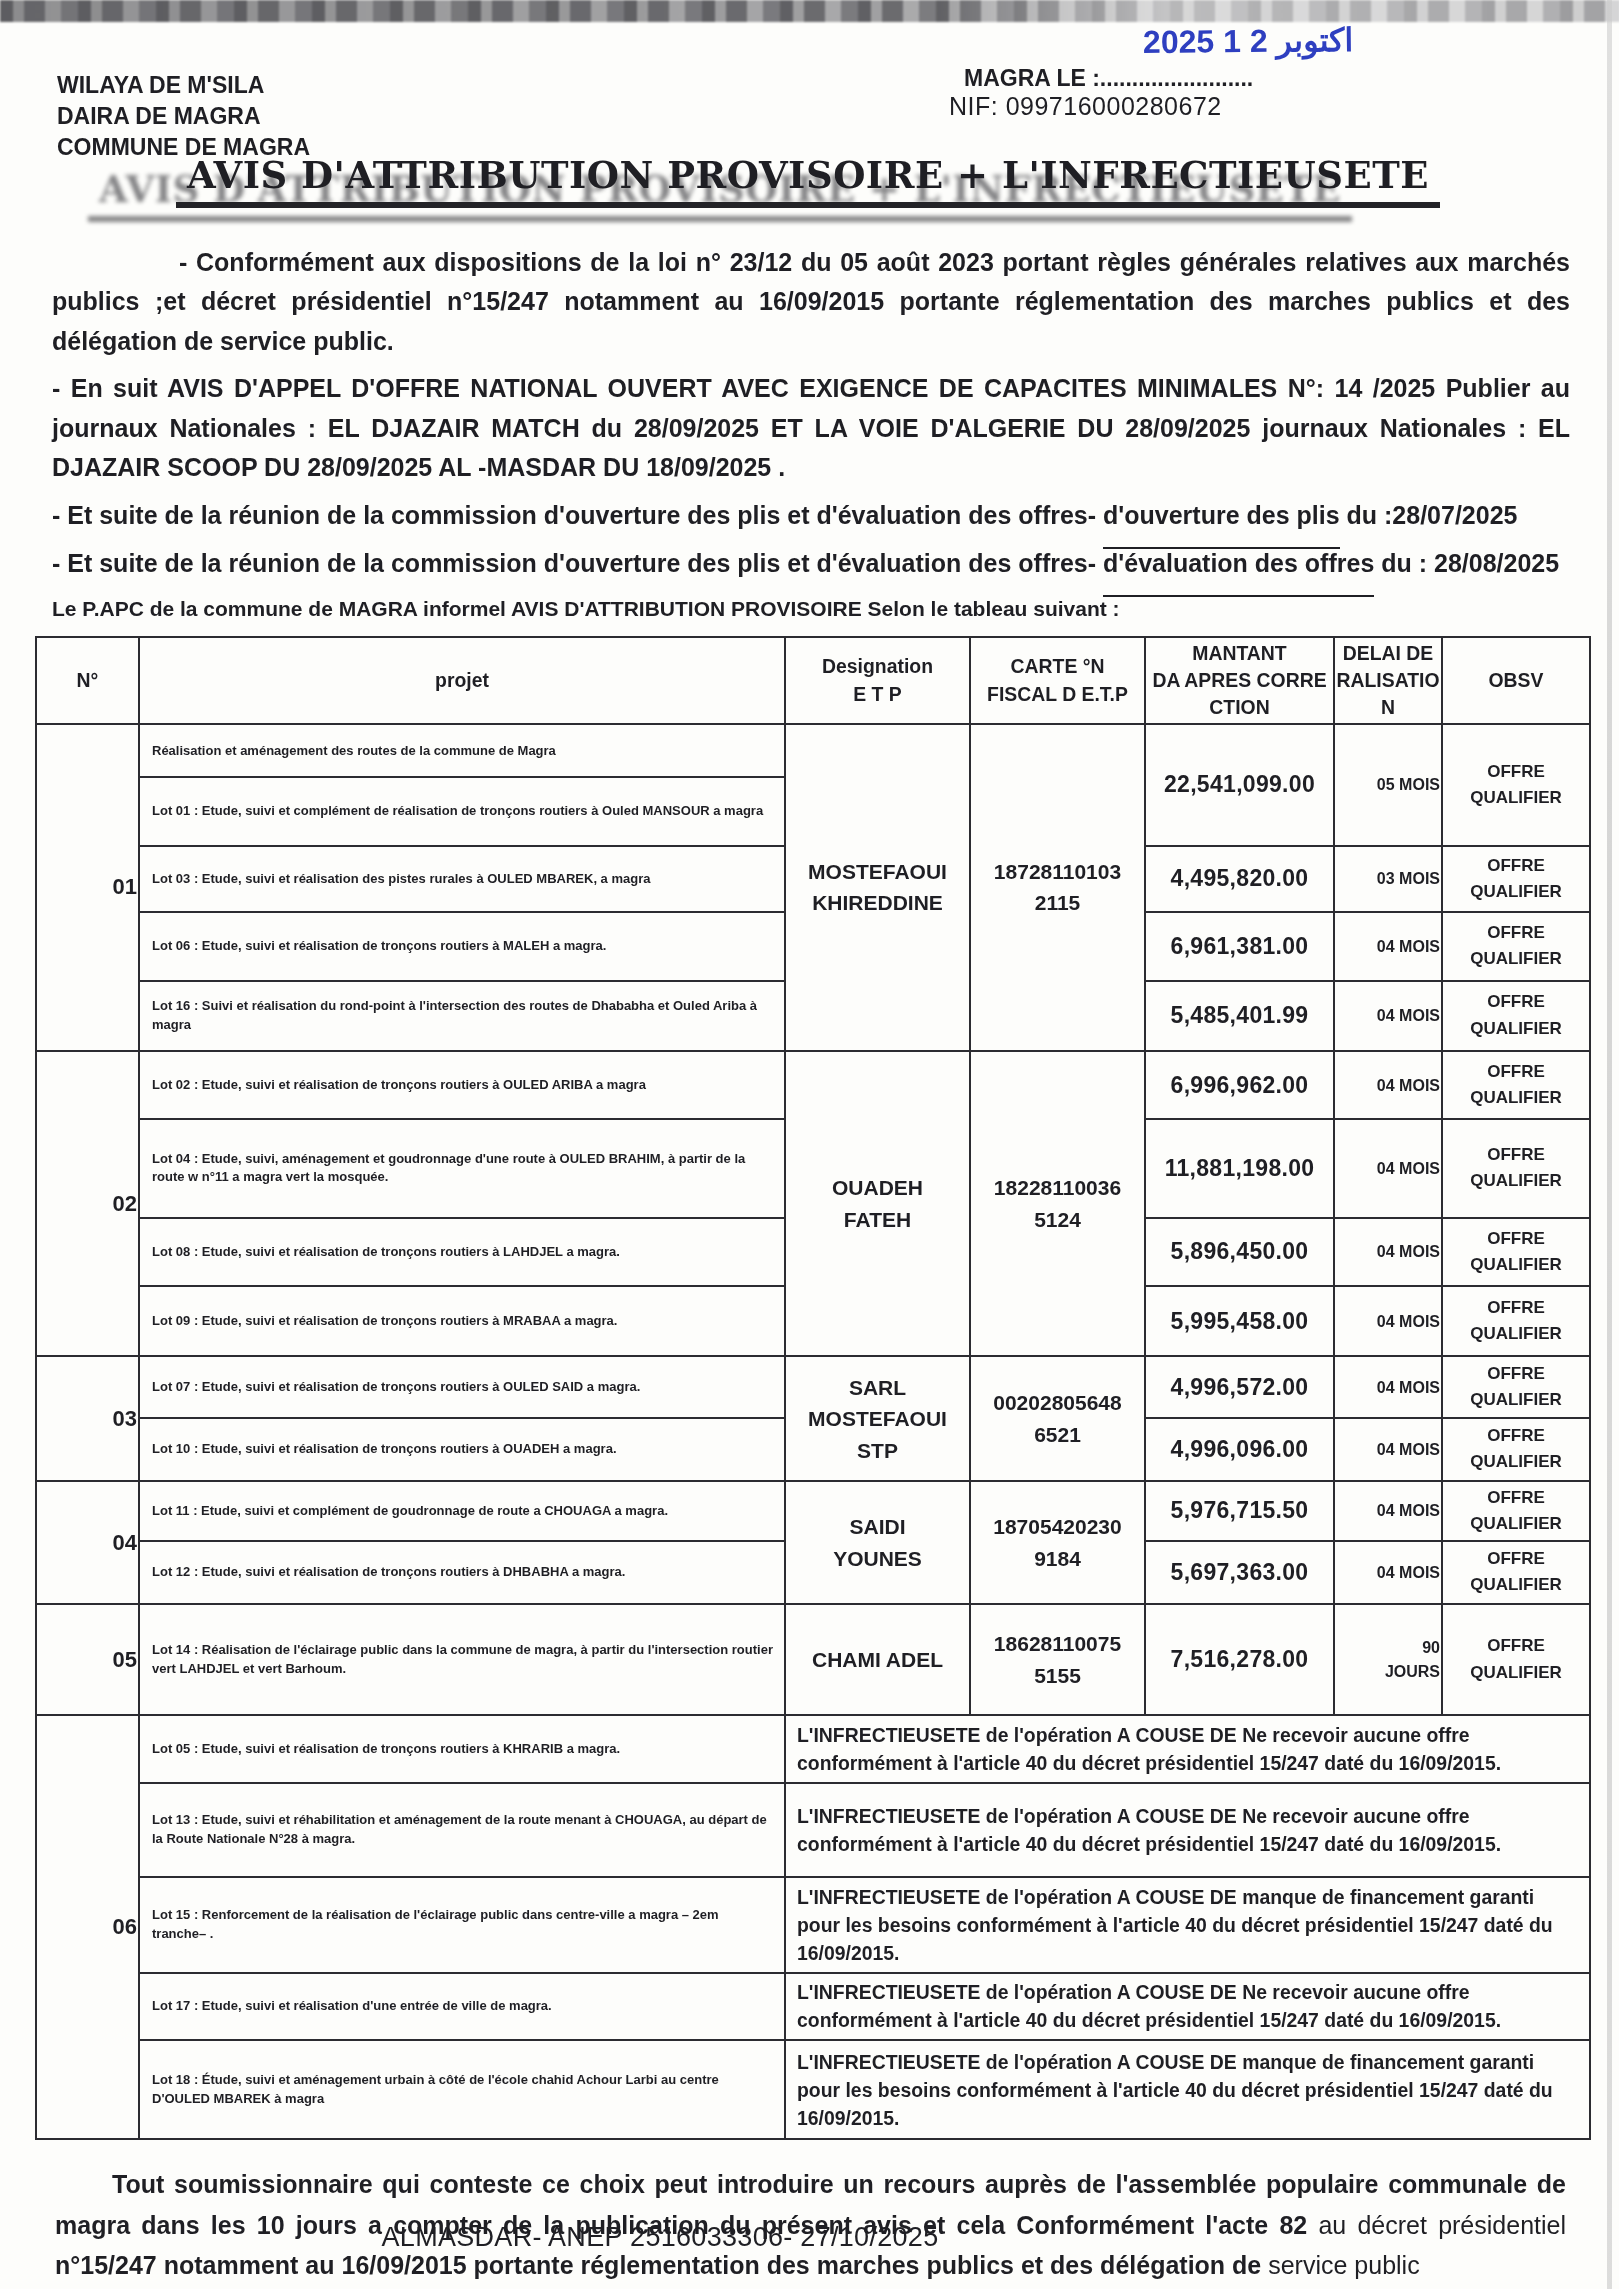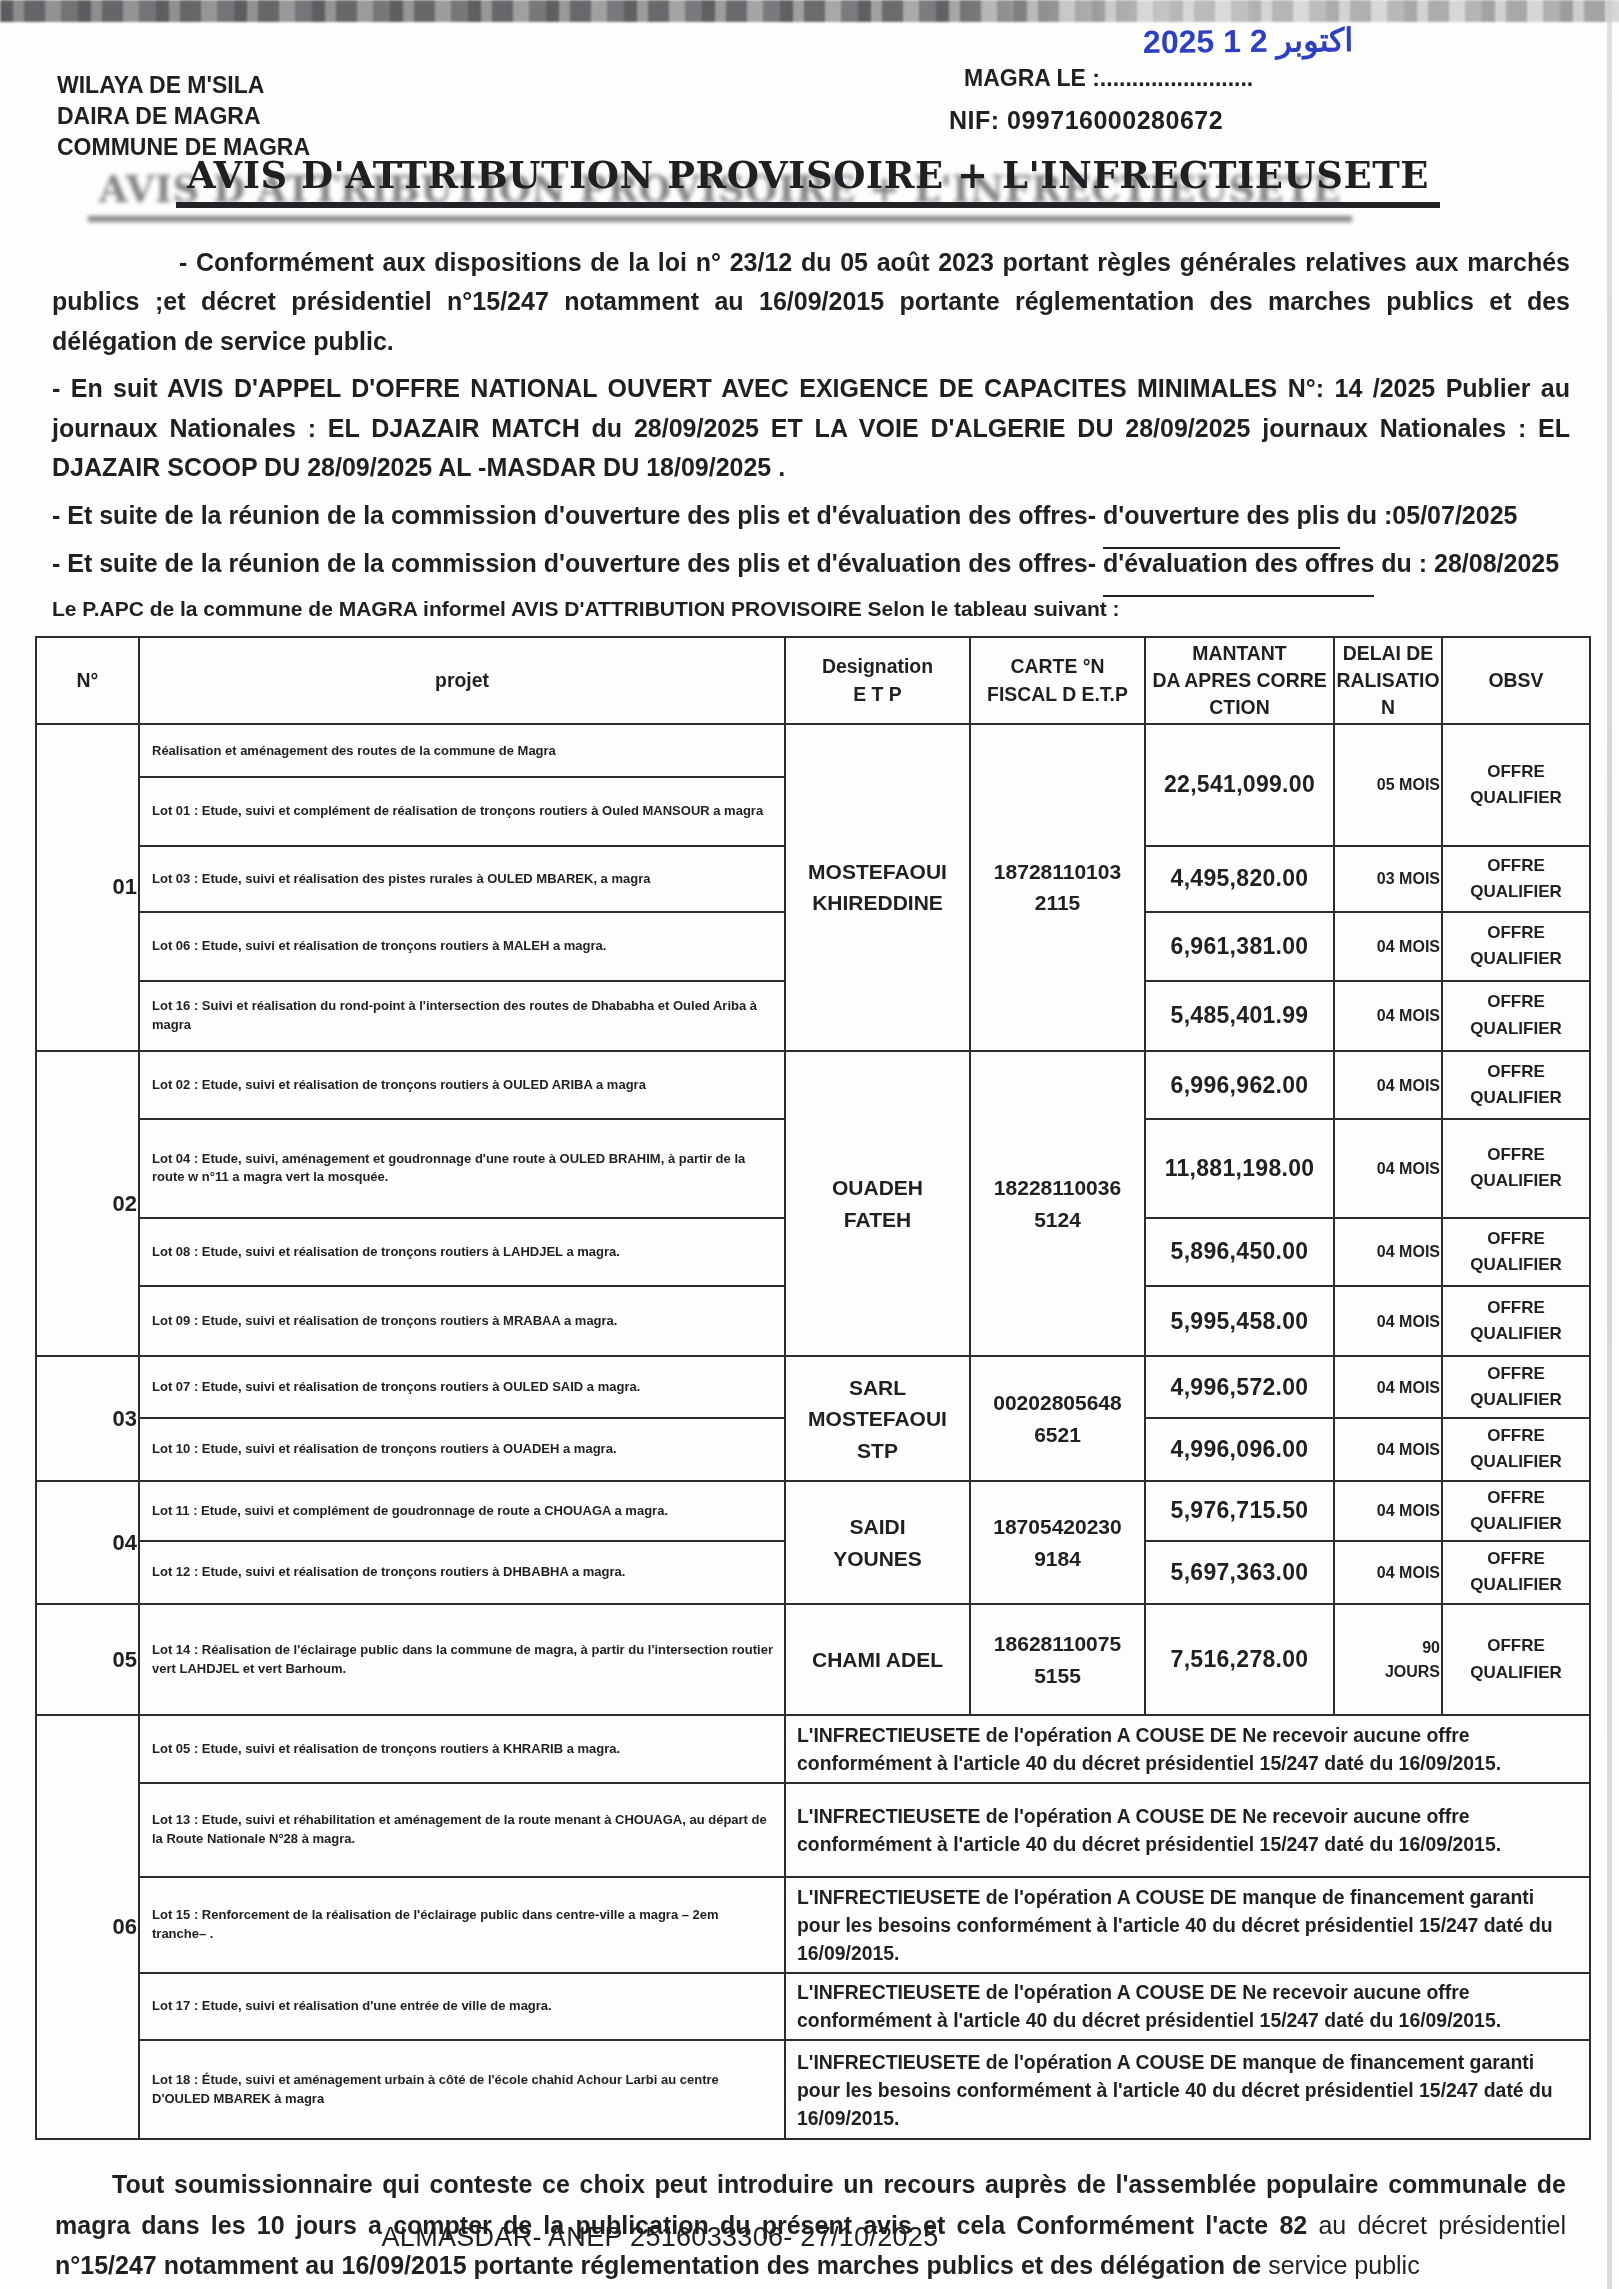--- a/index.html
+++ b/index.html
@@ -28,21 +28,21 @@
   }
   .republic .useg{border-bottom:3.7px solid #222226;padding-bottom:0.9px;}
   .date-stamp{
     position:absolute;left:1143px;top:22px;font-size:32px;font-weight:bold;
     color:#2e3fc0;transform:rotate(-.6deg);letter-spacing:1.8px;white-space:nowrap;
   }
   .place-date{
     position:absolute;left:964px;top:65px;font-size:23px;font-weight:bold;white-space:nowrap;
   }
   .org{position:absolute;left:57px;top:70px;font-size:23px;font-weight:bold;line-height:31px;}
-  .nif{position:absolute;left:949px;top:106px;font-size:25px;font-weight:bold;letter-spacing:0.5px;}
+  .nif{position:absolute;left:949px;top:92px;font-size:25px;font-weight:normal;letter-spacing:0.5px;}
 
   .title-wrap{position:relative;width:1440px;text-align:center;height:81px;margin-top:7.4px;}
   .title-text{
     display:inline-block;font-family:"DejaVu Serif", serif;
     font-size:37px;font-weight:900;letter-spacing:0.5px;
     border-bottom:6.5px solid #232327;padding:0 11px 4.6px;
   }
   .title-ghost{position:absolute;left:0;right:0;top:14px;filter:blur(2.3px);opacity:.55;}
   .title-main{position:relative;text-align:right;}
 
@@ -88,21 +88,21 @@
 </div>
 
 <div class="title-wrap">
   <div class="title-ghost"><span class="title-text">AVIS D'ATTRIBUTION PROVISOIRE + L'INFRECTIEUSETE</span></div>
   <div class="title-main"><span class="title-text">AVIS D'ATTRIBUTION PROVISOIRE + L'INFRECTIEUSETE</span></div>
 </div>
 
 <div class="intro">
   <p class="p1">- Conformément aux dispositions de la loi n° 23/12 du 05 août 2023 portant règles générales relatives aux marchés publics ;et  décret  présidentiel  n°15/247 notamment  au 16/09/2015 portante  réglementation des marches publics et des délégation de service public.</p>
   <p>- En suit AVIS D'APPEL D'OFFRE NATIONAL OUVERT AVEC EXIGENCE DE CAPACITES MINIMALES N°: 14 /2025  Publier au journaux  Nationales : EL DJAZAIR MATCH du 28/09/2025  ET  LA VOIE D'ALGERIE DU 28/09/2025  journaux  Nationales : EL DJAZAIR SCOOP DU 28/09/2025   AL -MASDAR  DU 18/09/2025 .</p>
-  <p><span>- Et suite de la réunion de la commission d'ouverture des plis et d'évaluation des offres- </span><span class="uline">d'ouverture des plis</span><span> du :05/07/2025</span></p>
+  <p><span>- Et suite de la réunion de la commission d'ouverture des plis et d'évaluation des offres- </span><span class="uline">d'ouverture des plis</span><span> du :28/07/2025</span></p>
   <p><span>- Et suite de la réunion de la commission d'ouverture des plis et d'évaluation des offres- </span><span class="uline">d'évaluation des offres</span><span> du : 28/08/2025</span></p>
   <p class="p5">Le P.APC  de la commune de MAGRA informel AVIS D'ATTRIBUTION PROVISOIRE Selon le tableau suivant :</p>
 </div>
 
 <table class="avis">
   <colgroup>
     <col style="width:103px">
       <col style="width:646px">
       <col style="width:185px">
     <col style="width:175px">

